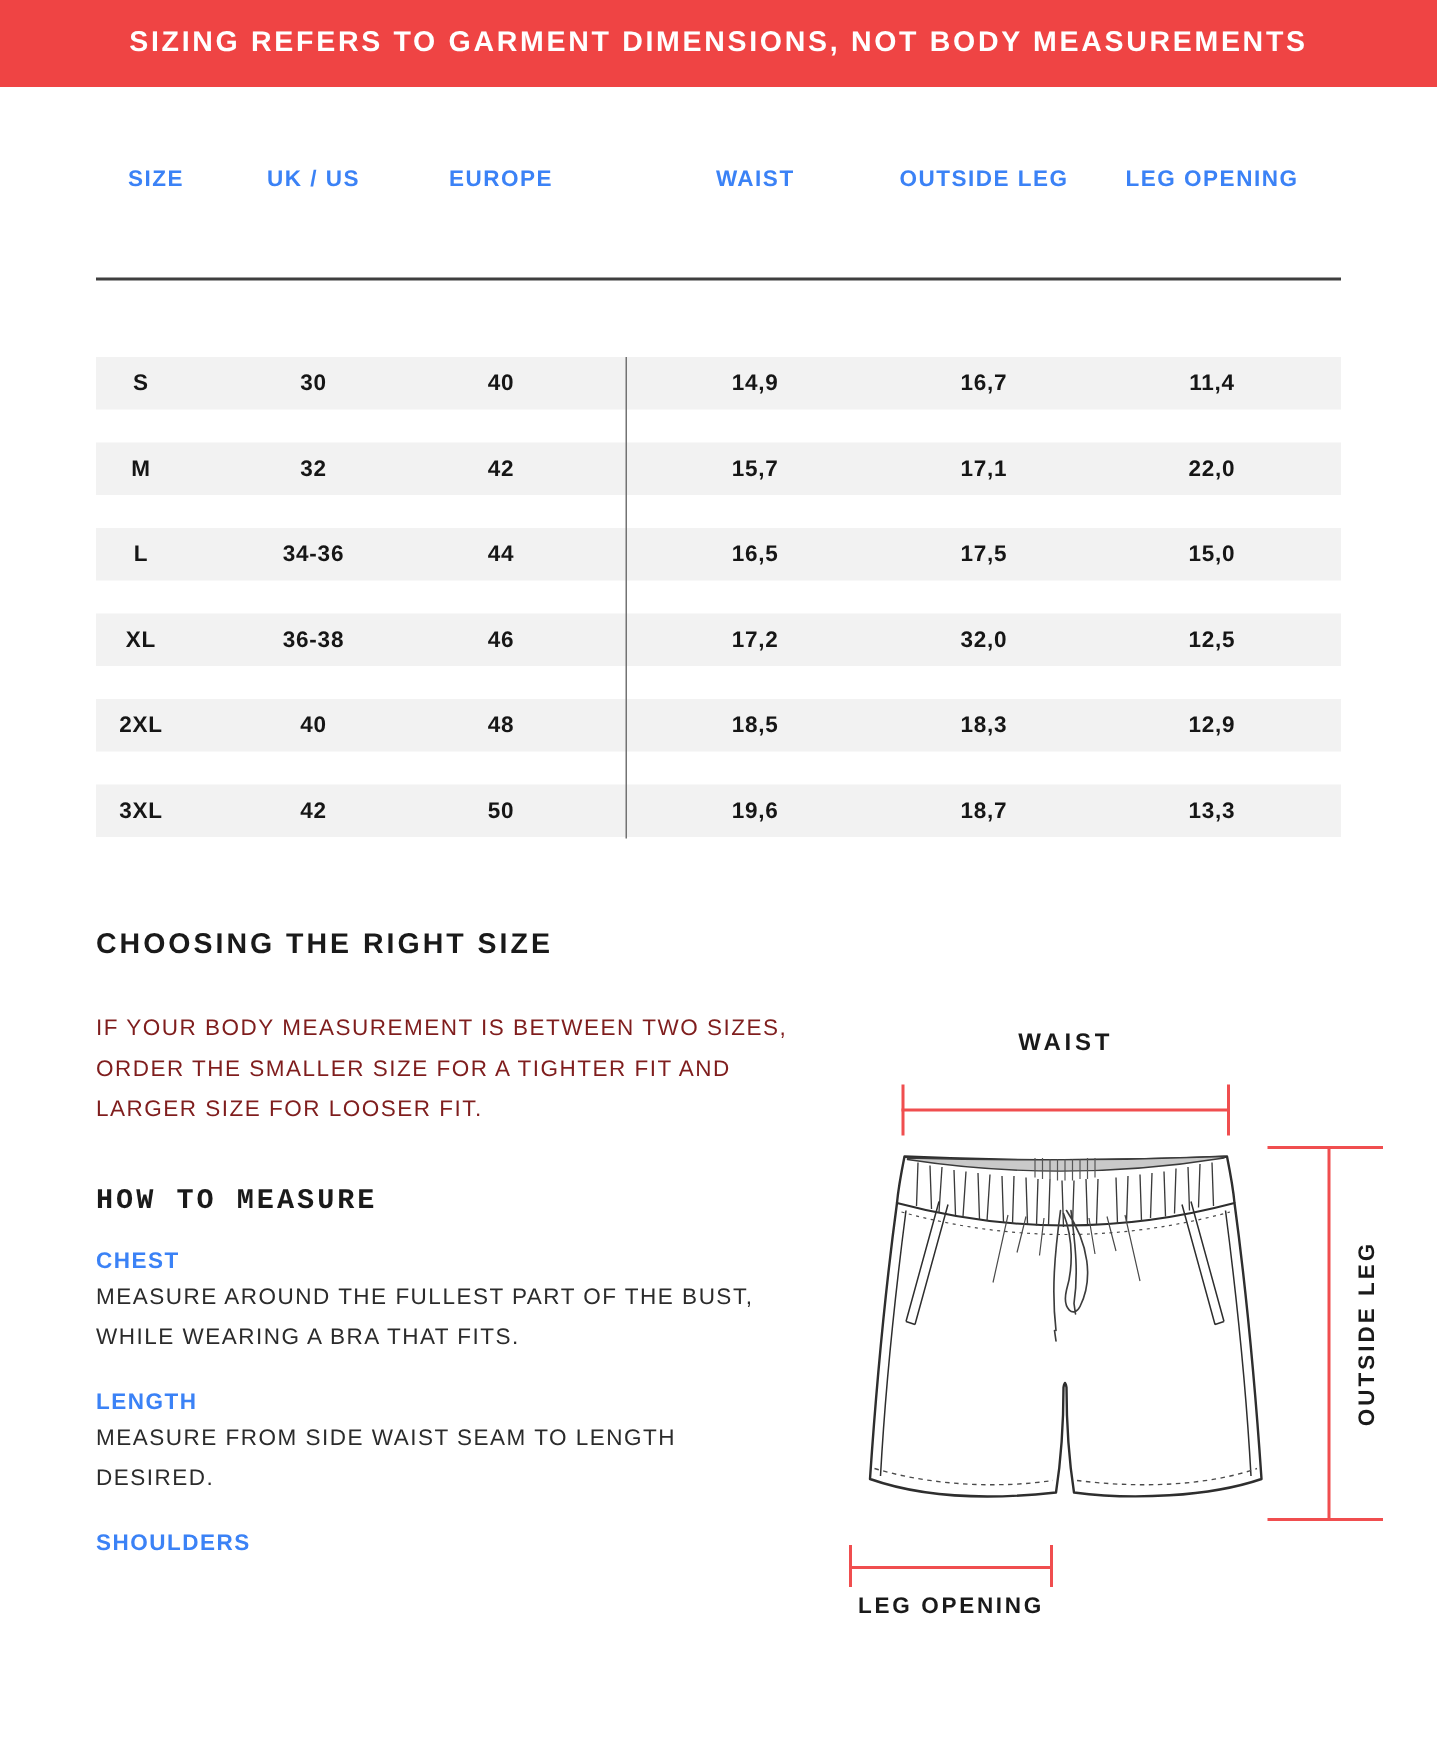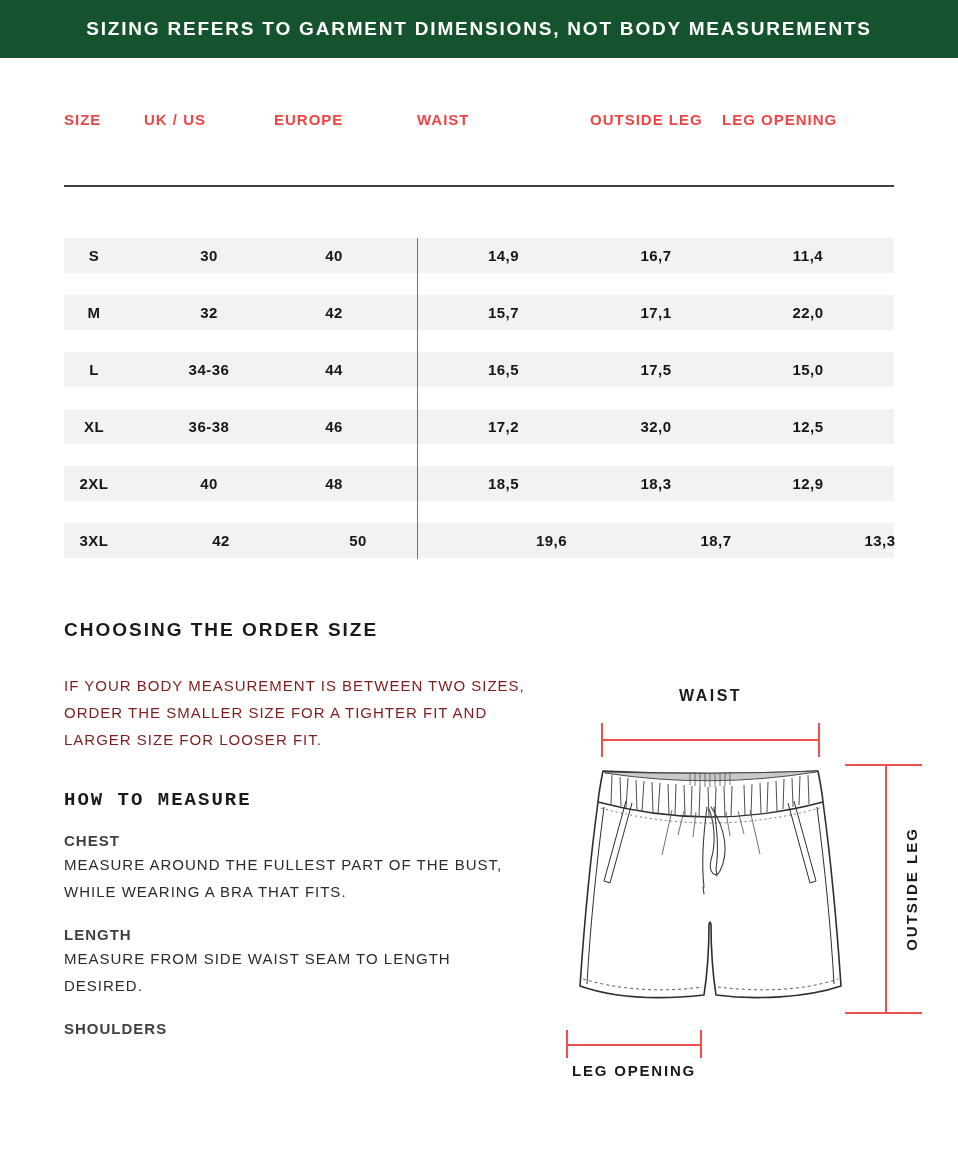--- a/index.html
+++ b/index.html
@@ -4,59 +4,59 @@
 <style>
   * { margin:0; padding:0; box-sizing:border-box; }
   html,body { background:#ffffff; }
   body {
     width:958px; height:1163px; position:relative; overflow:hidden;
     font-family:"Liberation Sans", sans-serif; color:#1c1c1c;
   }
 
   
   .banner {
-    height:58px; background:#14532d; color:#ffffff;
+    height:58px; background:#ef4444; color:#ffffff;
     display:flex; align-items:center; justify-content:center;
     font-size:19px; font-weight:bold; letter-spacing:1.8px;
   }
 
   
   .table-wrap { margin:0 64px; width:830px; }
   .tgrid { display:grid; grid-template-columns:80px 130px 120px 23px 173px 132px 172px; }
   .thead { padding-top:52px; }
   .th {
-    text-align:left; font-weight:bold; font-size:15px;
-    letter-spacing:1px; line-height:20px; color:#ef4444;
+    text-align:center; font-weight:bold; font-size:15px;
+    letter-spacing:1px; line-height:20px; color:#3b82f6;
   }
   .rule { margin-top:55px; border-top:2px solid #3f3f3f; }
   .tbody { position:relative; margin-top:51px; }
   .trow {
     height:35px; background:#f2f2f2; margin-bottom:22px;
     align-items:center; font-size:15px; font-weight:bold; color:#161616;
   }
-  .trow:last-child { margin-bottom:0;gap:12px; }
+  .trow:last-child { margin-bottom:0; }
   .td { text-align:center; letter-spacing:0.5px; }
   .td.size { padding-right:20px; }
   .col-divider {
     position:absolute; left:353px; top:0; height:321px; width:1px;
     background:#737373;
   }
 
   
   .lower { display:flex; margin:61px 0 0 64px; }
   .left-col { width:481px; flex:none; }
   h2.sec-title {
     font-size:19px; font-weight:bold; letter-spacing:2px;
     line-height:22px; color:#1a1a1a;
   }
   .para { margin-top:31px; }
   .pline { font-size:15px; letter-spacing:1px; line-height:27px; color:#7f1d1d; }
   h2.how { margin-top:36px;font-family:Liberation Mono, monospace; }
   .m-item { margin-top:20px; }
-  .m-label { font-size:15px; font-weight:bold; letter-spacing:1px; line-height:20px; color:#404040; }
+  .m-label { font-size:15px; font-weight:bold; letter-spacing:1px; line-height:20px; color:#3b82f6; }
   .m-line { font-size:15px; letter-spacing:1px; line-height:27px; color:#2b2b2b; }
 
   
   .right-col { position:relative; width:413px; height:505px; flex:none; }
   .diag-label { position:absolute; font-weight:bold; color:#1a1a1a; }
   .waist-label { left:56px; top:68px; width:219px; text-align:center; font-size:16px; letter-spacing:2.5px; }
   .outside-leg-label {
     left:287px; top:262px; width:160px; height:16px; text-align:center;
     font-size:15px; letter-spacing:2px; transform:rotate(-90deg); line-height:16px;
   }
@@ -142,21 +142,21 @@
       <div class="td">19,6</div>
       <div class="td">18,7</div>
       <div class="td">13,3</div>
     </div>
   </div>
 </section>
 
 <section class="lower">
 
   <div class="left-col">
-    <h2 class="sec-title">CHOOSING THE ORDER SIZE</h2>
+    <h2 class="sec-title">CHOOSING THE RIGHT SIZE</h2>
     <div class="para">
       <div class="pline">IF YOUR BODY MEASUREMENT IS BETWEEN TWO SIZES,</div>
       <div class="pline">ORDER THE SMALLER SIZE FOR A TIGHTER FIT AND</div>
       <div class="pline">LARGER SIZE FOR LOOSER FIT.</div>
     </div>
 
     <h2 class="sec-title how">HOW TO MEASURE</h2>
 
     <div class="m-item">
       <div class="m-label">CHEST</div>

